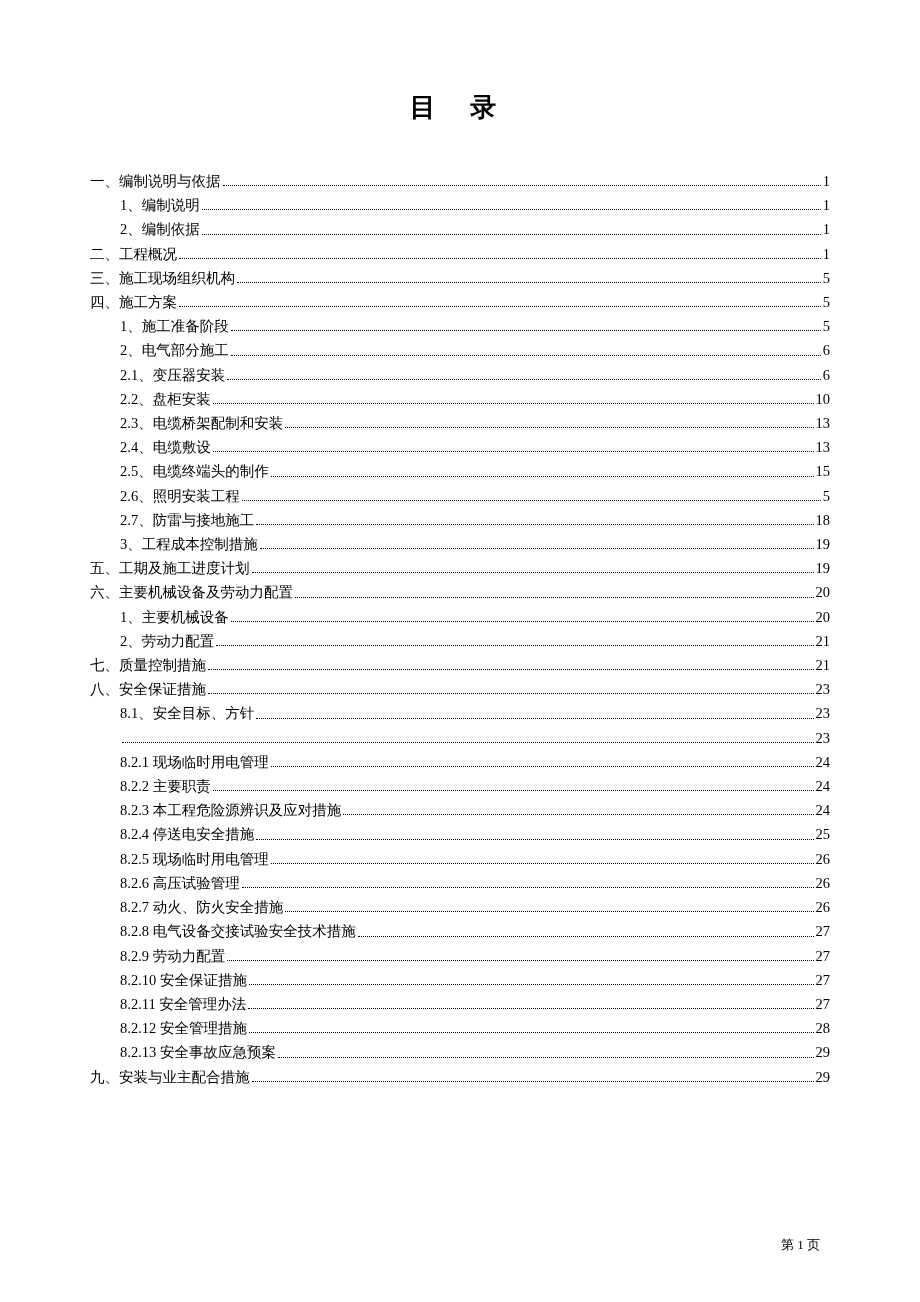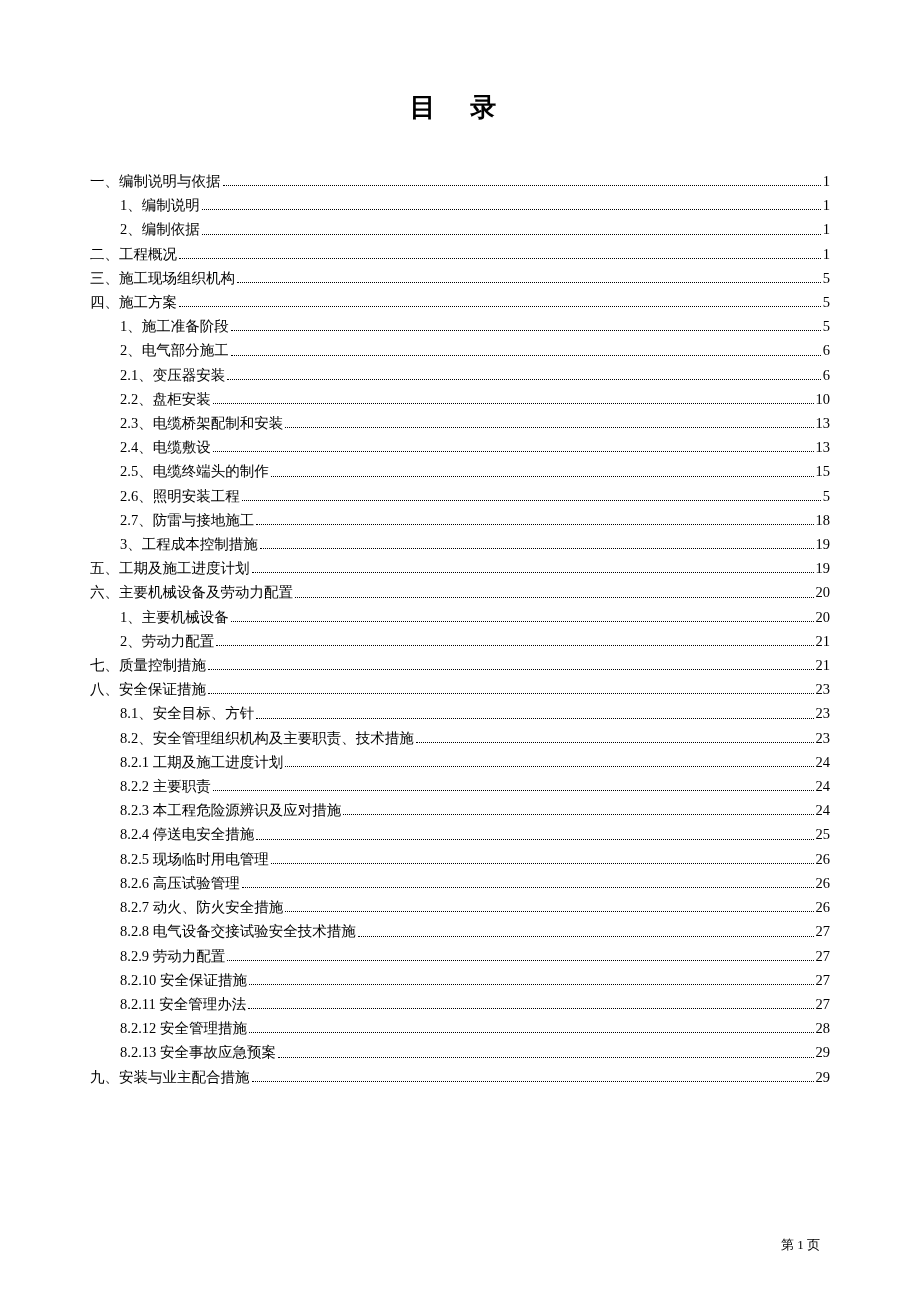--- a/index.html
+++ b/index.html
@@ -174,26 +174,25 @@
       <span class="toc-label">八、安全保证措施 </span>
       <span class="toc-dots"></span>
       <span class="toc-page">23</span>
     </div>
     <div class="toc-entry indent-1">
       <span class="toc-label">8.1、安全目标、方针 </span>
       <span class="toc-dots"></span>
       <span class="toc-page">23</span>
     </div>
     <div class="toc-entry indent-1">
-      <span class="toc-label">8.2、安全管理组织机构及主要职责、技术措施 </span>
       <span class="toc-dots"></span>
       <span class="toc-page">23</span>
     </div>
     <div class="toc-entry indent-1">
-      <span class="toc-label">8.2.1 工期及施工进度计划 </span>
+      <span class="toc-label">8.2.1 现场临时用电管理 </span>
       <span class="toc-dots"></span>
       <span class="toc-page">24</span>
     </div>
     <div class="toc-entry indent-1">
       <span class="toc-label">8.2.2 主要职责 </span>
       <span class="toc-dots"></span>
       <span class="toc-page">24</span>
     </div>
     <div class="toc-entry indent-1">
       <span class="toc-label">8.2.3 本工程危险源辨识及应对措施 </span>

